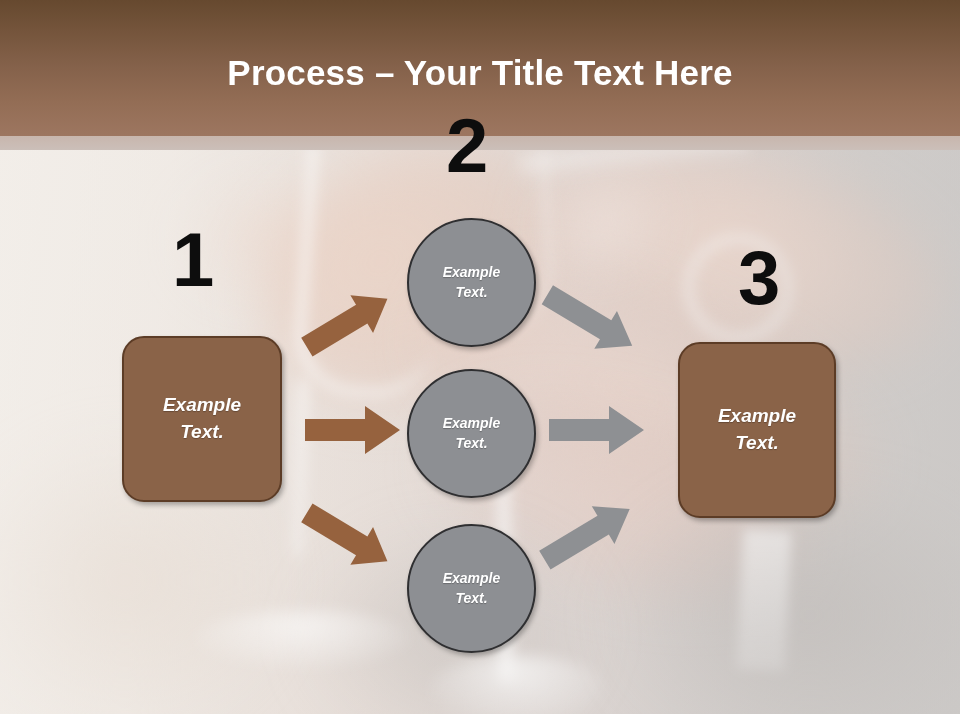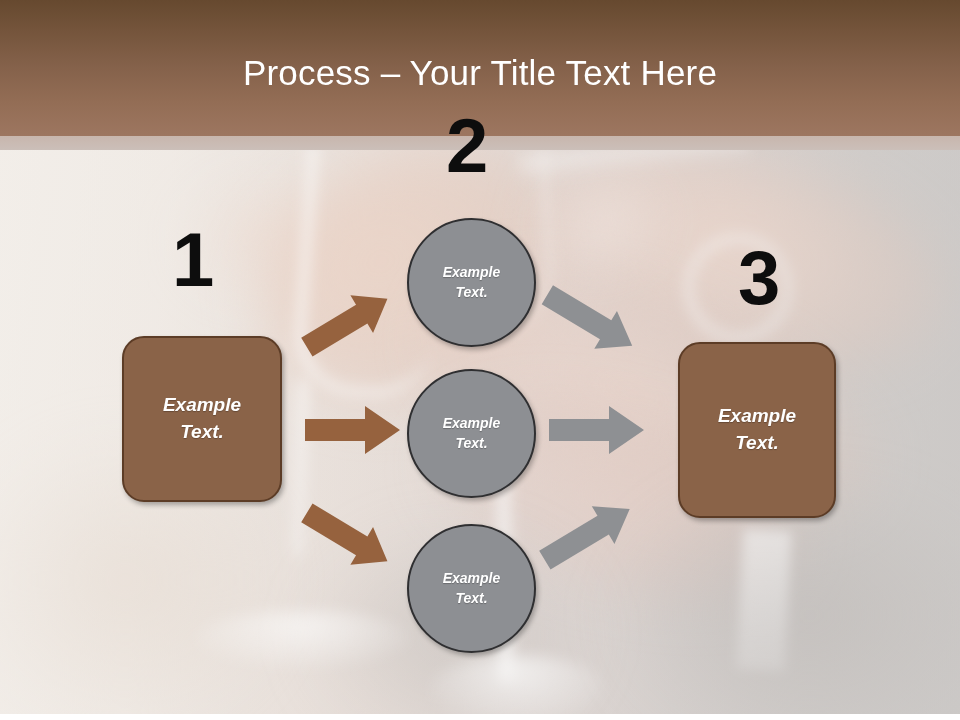--- a/index.html
+++ b/index.html
@@ -181,22 +181,22 @@
     position: absolute;
     left: 0; top: 52px;
     width: 960px;
     text-align: center;
     color: #ffffff;
     font-size: 35px;
     line-height: 42px;
     letter-spacing: 0.2px;
     white-space: nowrap;
   }
-  .slide-title .t-bold { font-weight: normal; margin-top: 47px; }
-  .slide-title .t-rest { font-weight: normal; }
+  .slide-title .t-bold { font-weight: bold; margin-top: 47px; }
+  .slide-title .t-rest { font-weight: bold; }
 
   
   .step-num {
     position: absolute;
     color: #0d0d0d;
     font-weight: bold;
     font-size: 76px;
     line-height: 76px;
     font-family: "Liberation Sans", sans-serif;
   }

